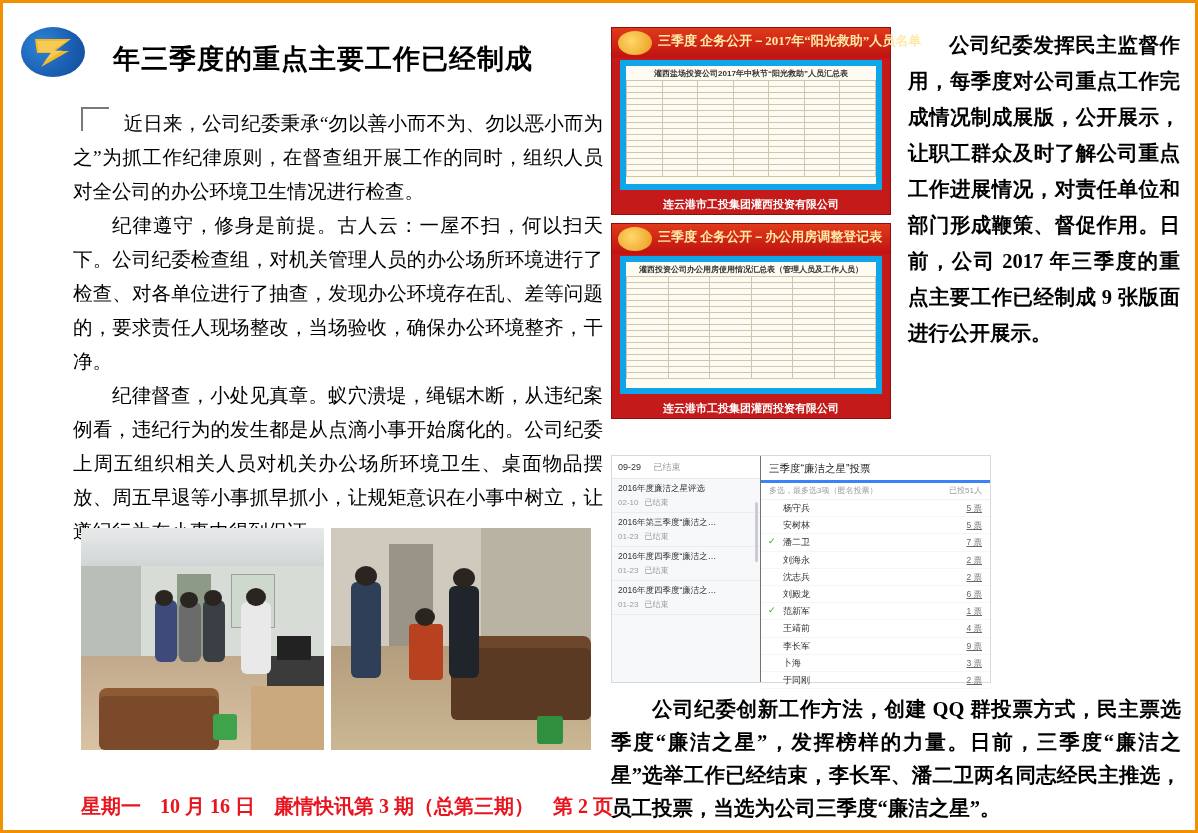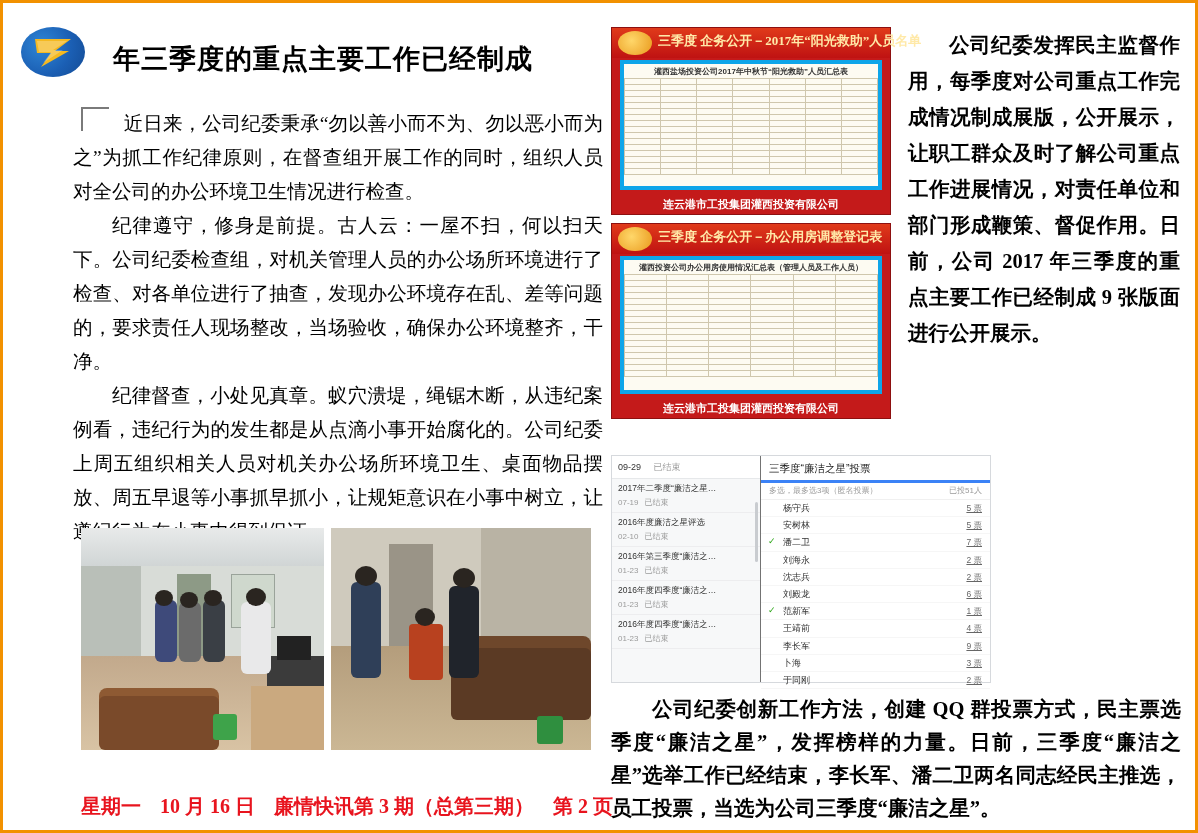--- a/index.html
+++ b/index.html
@@ -105,21 +105,21 @@
     position:absolute;left:46px;top:4px;right:6px;
     color:#ffe9a8;font-size:13px;font-weight:bold;
     font-family:"Liberation Serif", serif;white-space:nowrap;
   }
   .poster .plogo{
     position:absolute;left:6px;top:3px;width:34px;height:24px;border-radius:50%;
     background:radial-gradient(circle at 40% 40%,#ffd76a,#e9991c);
   }
   .poster .sheet{
     position:absolute;left:8px;right:8px;top:32px;bottom:24px;background:#fdfbf2;
-    border:4px solid #0ea5e9;overflow:hidden;
+    border:6px solid #0ea5e9;overflow:hidden;
   }
   .poster .sheet .shead{
     text-align:center;font-size:8px;color:#333;padding:2px 0 1px;font-weight:bold;
     font-family:"Liberation Sans", sans-serif;
   }
   .tbl{width:100%;border-collapse:collapse;}
   .tbl td{border:1px solid #cfc7ad;height:5px;font-size:4px;color:#444;padding:0 1px;}
   .poster .pfoot{
     position:absolute;left:0;right:0;bottom:2px;text-align:center;
     color:#fff;font-size:11px;font-weight:bold;font-family:"Liberation Serif", serif;
@@ -570,24 +570,20 @@
     <p>公司纪委发挥民主监督作用，每季度对公司重点工作完成情况制成展版，公开展示，让职工群众及时了解公司重点工作进展情况，对责任单位和部门形成鞭策、督促作用。日前，公司 2017 年三季度的重点主要工作已经制成 9 张版面进行公开展示。</p>
   </div>
 
   <div class="qq">
     <div class="left">
       <div class="lhead">
         <span>09-29</span>
         <span style="color:#9b9b9b;margin-left:10px;">已结束</span>
       </div>
       <div class="litem">
-        <div class="t">2017年二季度“廉洁之星…</div>
-        <div class="d"><span>07-19</span><span class="done">已结束</span></div>
-      </div>
-      <div class="litem">
         <div class="t">2016年度廉洁之星评选</div>
         <div class="d"><span>02-10</span><span class="done">已结束</span></div>
       </div>
       <div class="litem">
         <div class="t">2016年第三季度“廉洁之…</div>
         <div class="d"><span>01-23</span><span class="done">已结束</span></div>
       </div>
       <div class="litem">
         <div class="t">2016年度四季度“廉洁之…</div>
         <div class="d"><span>01-23</span><span class="done">已结束</span></div>

